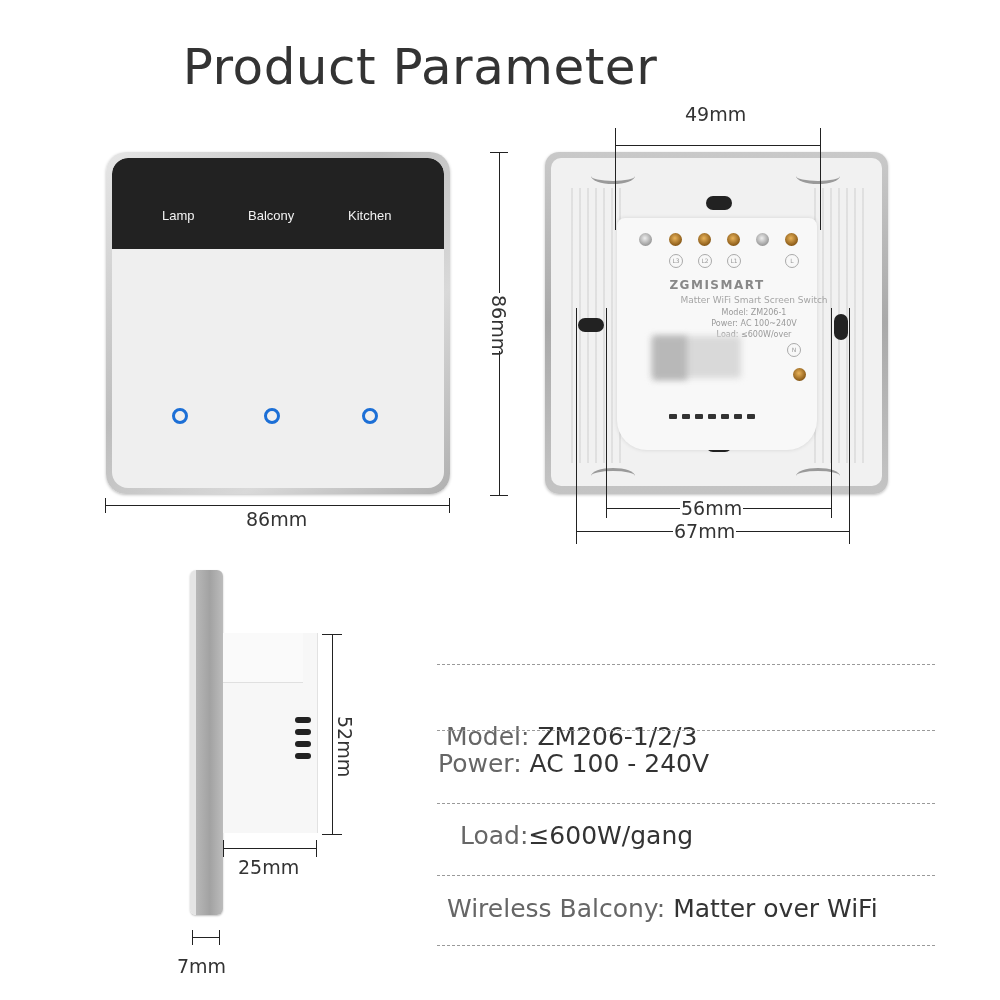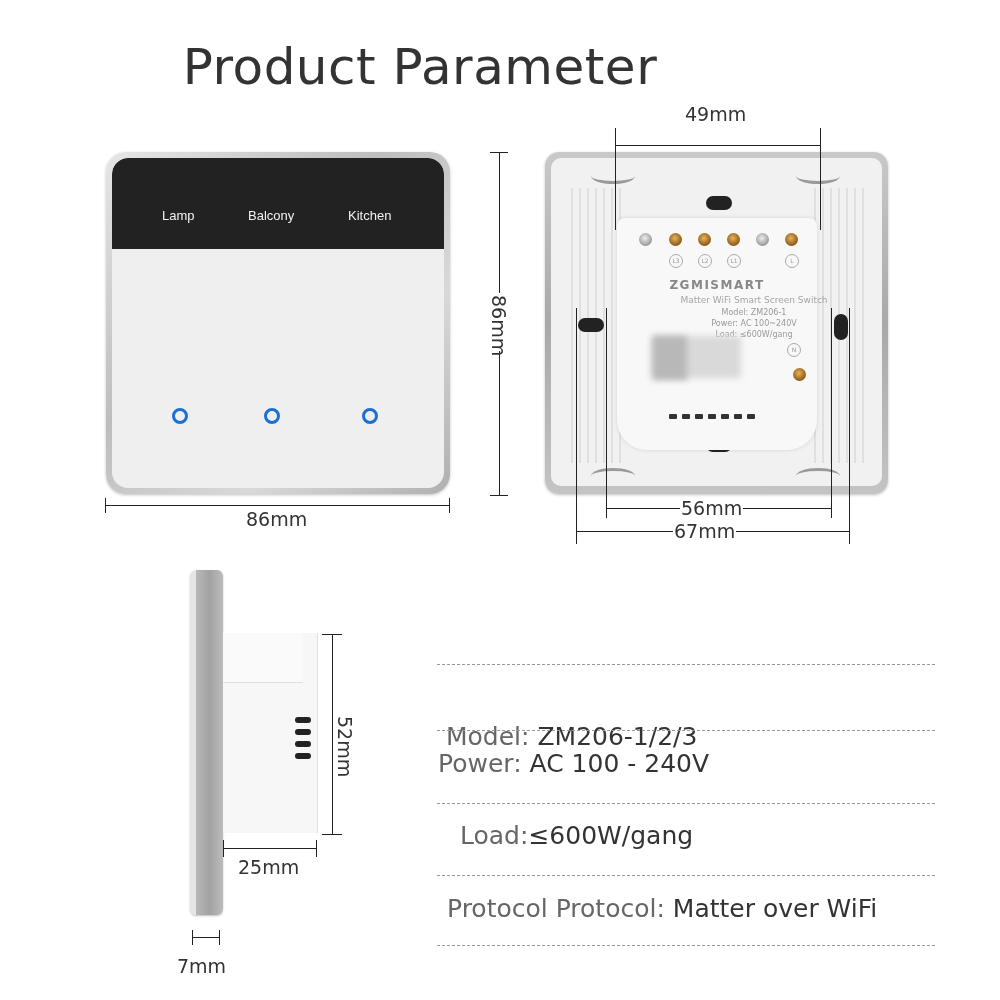--- a/index.html
+++ b/index.html
@@ -106,21 +106,21 @@
   <div class="terminal t-silver" style="left:139px; top:15px;"></div>
   <div class="terminal t-brass" style="left:168px; top:15px;"></div>
   <div class="tag" style="left:52px; top:36px;">L3</div>
   <div class="tag" style="left:81px; top:36px;">L2</div>
   <div class="tag" style="left:110px; top:36px;">L1</div>
   <div class="tag" style="left:168px; top:36px;">L</div>
   <div class="brand">ZGMISMART</div>
   <div class="mod-line mod-title" style="top:77px;">Matter WiFi Smart Screen Switch</div>
   <div class="mod-line" style="top:90px;">Model: ZM206-1</div>
   <div class="mod-line" style="top:101px;">Power: AC 100~240V</div>
-  <div class="mod-line" style="top:112px;">Load: ≤600W/gang</div>
+  <div class="mod-line" style="top:112px;">Load: ≤600W/over</div>
   <div class="tag" style="left:170px; top:125px;">N</div>
   <div class="blur"></div>
   <div class="blur-qr"></div>
   <div class="terminal t-brass" style="left:176px; top:150px;"></div>
   <div class="vent" style="left:52px; top:196px;"></div>
   <div class="vent" style="left:65px; top:196px;"></div>
   <div class="vent" style="left:78px; top:196px;"></div>
   <div class="vent" style="left:91px; top:196px;"></div>
   <div class="vent" style="left:104px; top:196px;"></div>
   <div class="vent" style="left:117px; top:196px;"></div>
@@ -172,15 +172,15 @@
 <div class="dash" style="top:730px;"></div>
 <div class="spec-row" style="left:438px; top:749px;">
   <span class="spec-key">Power: </span><span class="spec-val">AC 100 - 240V</span>
 </div>
 <div class="dash" style="top:803px;"></div>
 <div class="spec-row" style="left:446px; top:821px;margin-left:14px;">
   <span class="spec-key">Load:</span><span class="spec-val">≤600W/gang</span>
 </div>
 <div class="dash" style="top:875px;"></div>
 <div class="spec-row" style="left:447px; top:894px;">
-  <span class="spec-key">Protocol Protocol: </span><span class="spec-val">Matter over WiFi</span>
+  <span class="spec-key">Wireless Balcony: </span><span class="spec-val">Matter over WiFi</span>
 </div>
 <div class="dash" style="top:945px;"></div>
 
 </body></html>

